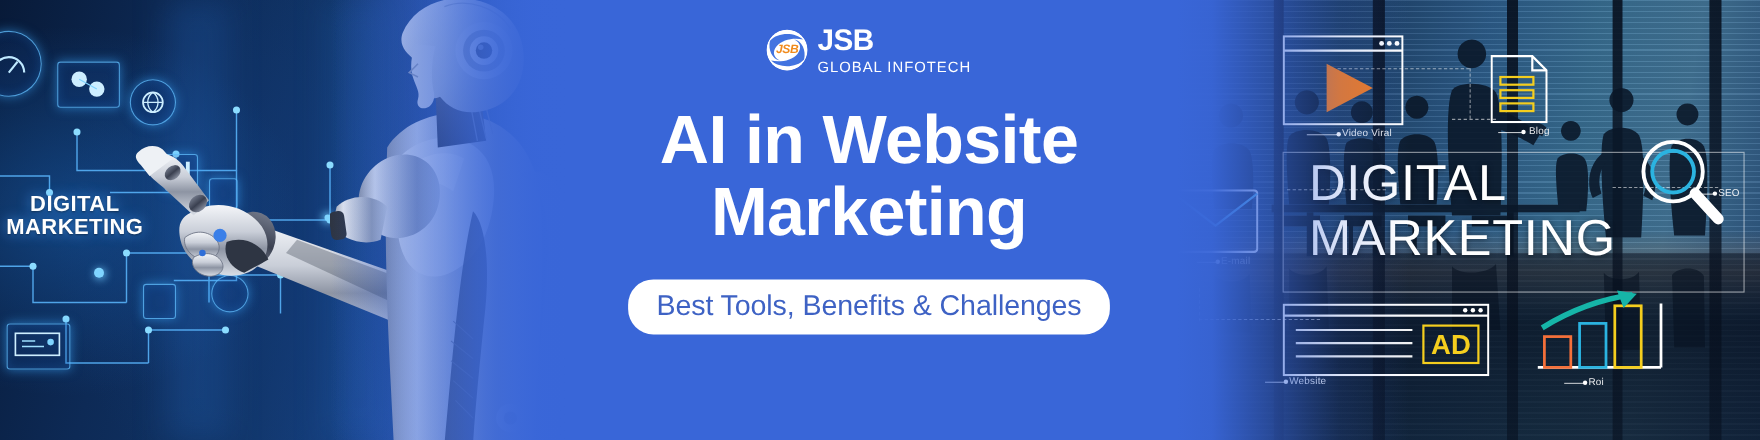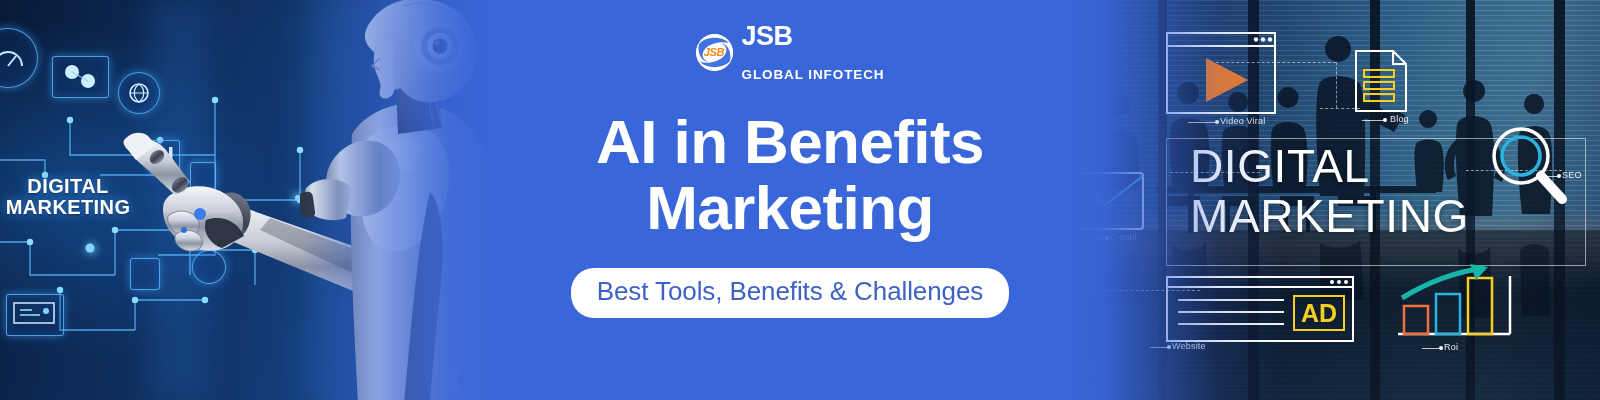--- a/index.html
+++ b/index.html
@@ -142,23 +142,23 @@
   .logo-main {
     color: #ffffff;
     font-size: 27px;
     font-weight: 700;
     letter-spacing: -0.5px;
     line-height: 0.98;
   }
   .logo-sub {
     color: #ffffff;
     font-size: 13.5px;
-    font-weight: 700;
+    font-weight: 400;
     letter-spacing: 0.9px;
-    margin-top: 19px;
+    margin-top: 5px;
     line-height: 1;
   }
 
   .headline {
     margin-top: 27px;
     color: #ffffff;
     font-size: 62px;
     font-weight: 700;
     line-height: 1.06;
     text-align: center;
@@ -495,21 +495,21 @@
         </svg>
         <span class="logo-mark-text">JSB</span>
       </div>
       <div class="logo-words">
         <span class="logo-main">JSB</span>
         <span class="logo-sub">GLOBAL INFOTECH</span>
       </div>
     </div>
 
     <h1 class="headline">
-      <span>AI in Benefits</span><br>
+      <span>AI in Website</span><br>
       <span>Marketing</span>
     </h1>
 
     <div class="subtitle-box">
       <span class="subtitle-text">Best Tools, Benefits &amp; Challenges</span>
     </div>
   </div>
 
   <div class="right-panel">
     <div class="right-bg"></div>

